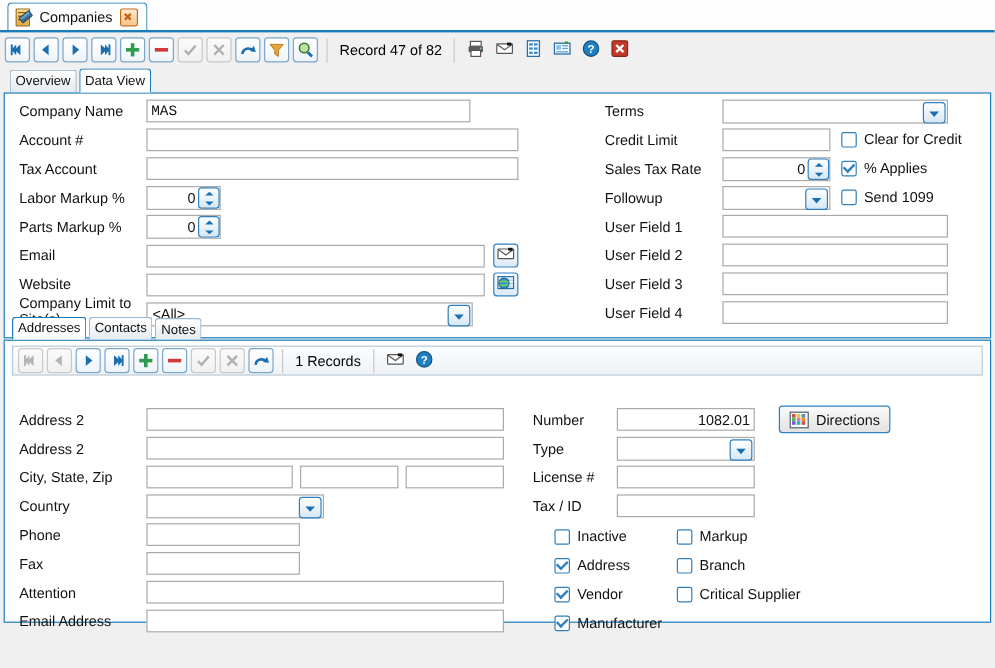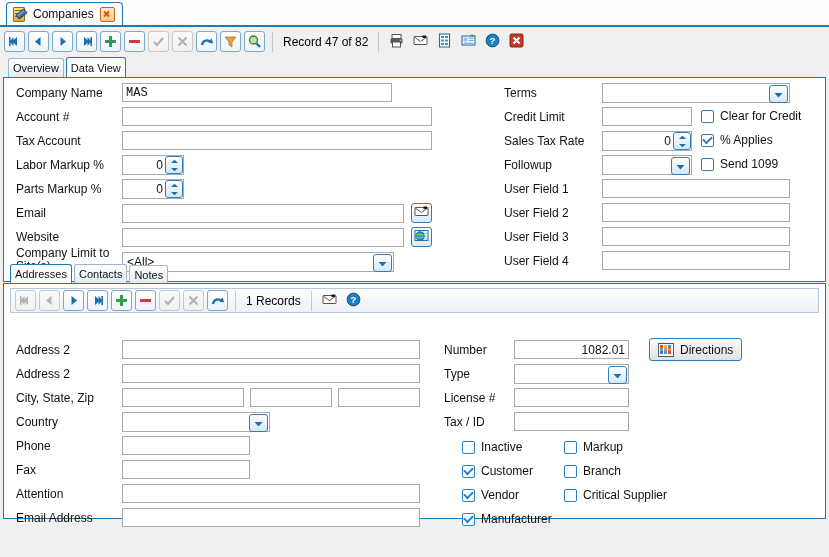--- a/index.html
+++ b/index.html
@@ -657,21 +657,21 @@
         <span>Directions</span>
       </div>
     </div>
   <div id="address-flags">
       <div class="cbrow" style="position: absolute; left: 458px; top: 156px;">
         <span class="cb"></span>
         <span class="lbl">Inactive</span>
       </div>
       <div class="cbrow" style="position: absolute; left: 458px; top: 180px;">
         <span class="cb checked"></span>
-        <span class="lbl">Customer</span>
+        <span class="lbl">Address</span>
       </div>
       <div class="cbrow" style="position: absolute; left: 458px; top: 204px;">
         <span class="cb checked"></span>
         <span class="lbl">Vendor</span>
       </div>
       <div class="cbrow" style="position: absolute; left: 458px; top: 228px;">
         <span class="cb checked"></span>
         <span class="lbl">Manufacturer</span>
       </div>
       <div class="cbrow" style="position: absolute; left: 560px; top: 156px;">

